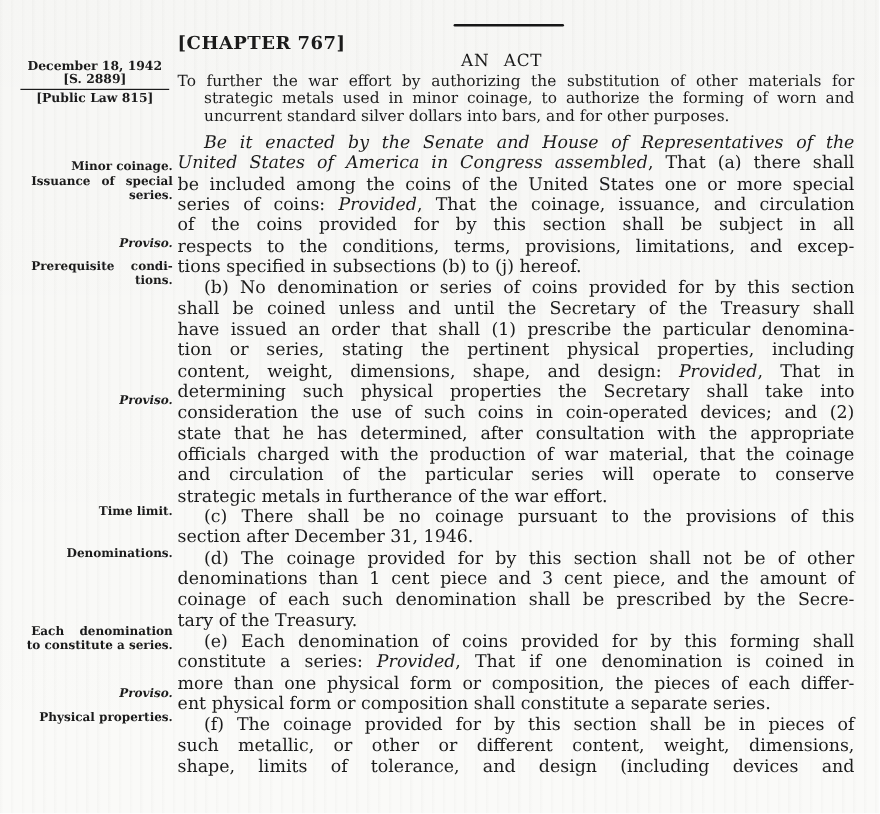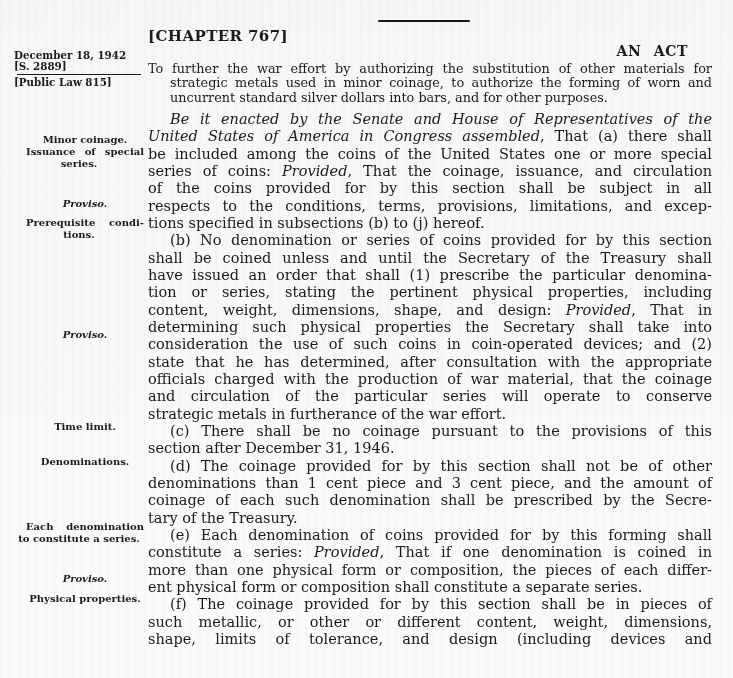--- a/index.html
+++ b/index.html
@@ -7,34 +7,34 @@
     position:relative; width:733px; height:678px; overflow:hidden;
     background-color:#fafaf8;
     background-image:
       repeating-linear-gradient(90deg, rgba(110,110,105,0.035) 0px, rgba(110,110,105,0) 3px, rgba(110,110,105,0) 9px),
       linear-gradient(180deg, rgba(0,0,0,0.015), rgba(0,0,0,0));
     font-family:"DejaVu Serif","Liberation Serif",serif;
     color:#1b1b1b;
   }
   .top-rule { position:absolute; left:378px; top:20px; width:92px; height:2px; background:#161616; border-radius:1px; }
   .chapter { position:absolute; left:148px; top:27px; font-size:15px; font-weight:bold; letter-spacing:0.4px; }
-  .an-act { position:absolute; left:148px; top:43px; width:540px; text-align:right; font-size:14px; font-weight:bold; word-spacing:7px; letter-spacing:0.6px; }
-  .sidehead { position:absolute; left:14px; top:50px; width:130px; font-size:10.3px; font-weight:bold; line-height:11px; }
+  .an-act { position:absolute; left:148px; top:43px; width:540px; text-align:center; font-size:14px; font-weight:normal; word-spacing:7px; letter-spacing:0.6px; }
+  .sidehead { position:absolute; left:14px; top:50px; width:130px; text-align:center; font-size:10.3px; font-weight:bold; line-height:11px; }
   .sidehead .rule { height:1.5px; background:#1b1b1b; margin:1.5px 3px; }
   .preamble { position:absolute; left:148px; top:62px; width:564px; font-size:12.8px; line-height:14.3px; }
   .pline { text-align:justify; text-align-last:justify; }
   .pline.cont { padding-left:22px; }
   .pline.lastp { text-align-last:left; }
   .bodycol { position:absolute; left:148px; top:111px; width:564px; font-size:14.5px; line-height:17.33px; }
   .bline { height:17.33px; text-align:justify; text-align-last:justify; }
   .bline.first { text-indent:22px; }
   .bline.endp { text-align-last:left; }
   .it { font-style:italic;margin-top:28px; }
   .margin-note { position:absolute; left:14px; width:130px; font-size:10px; font-weight:bold; line-height:12px; }
-  .mline { text-align:center; }
+  .mline { text-align:right; }
   .mline.j { text-align:justify; text-align-last:justify; }
   .mline.ind { padding-left:12px; }
   .mline.it { }
 </style>
 </head>
 <body>
 
 <div class="page">
   <div class="top-rule"></div>
 

